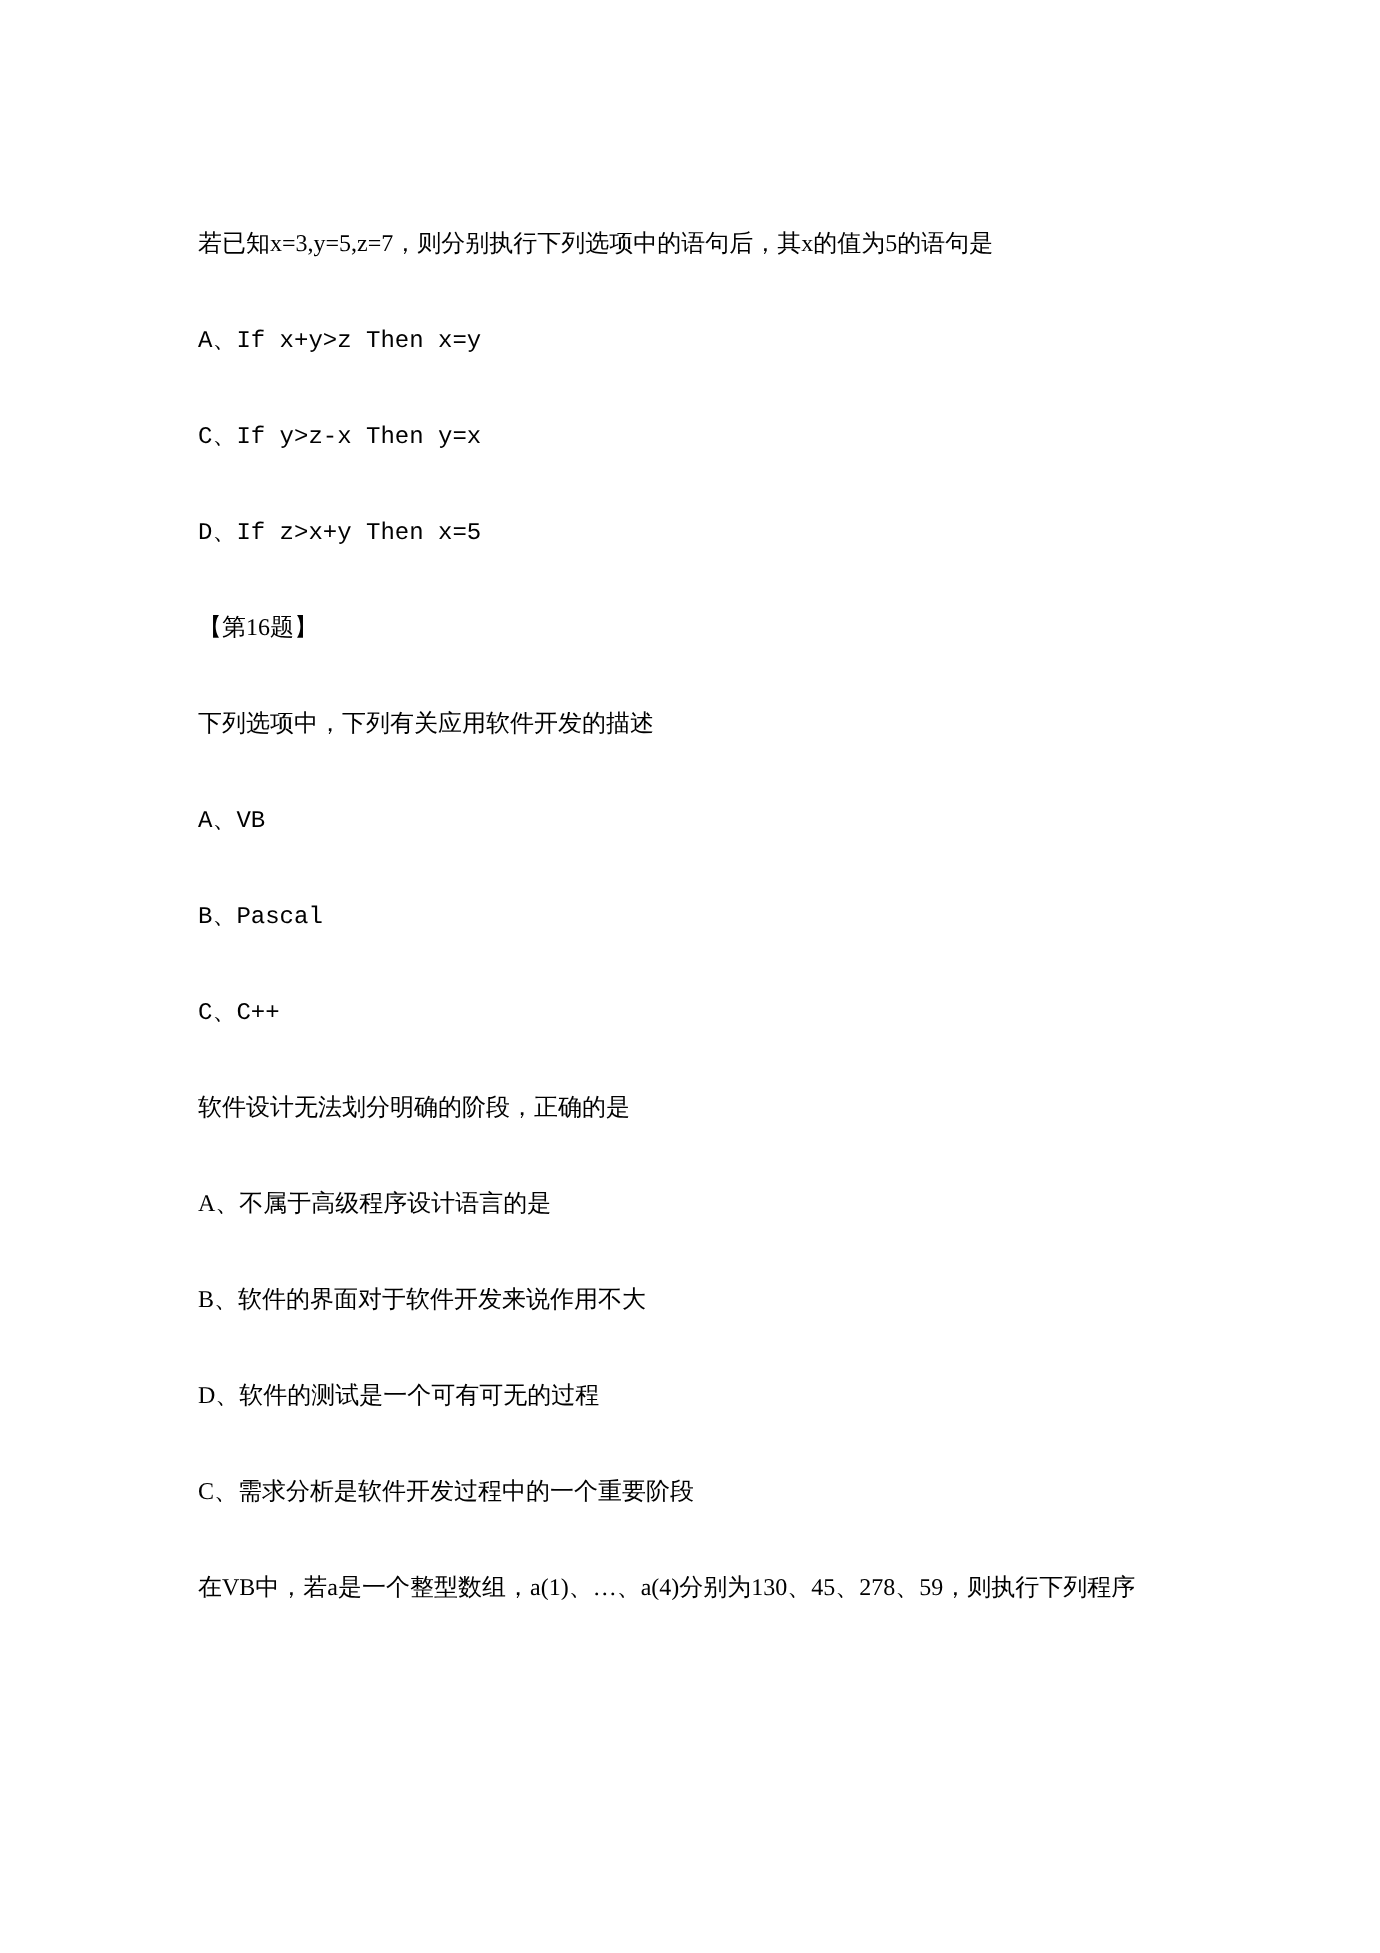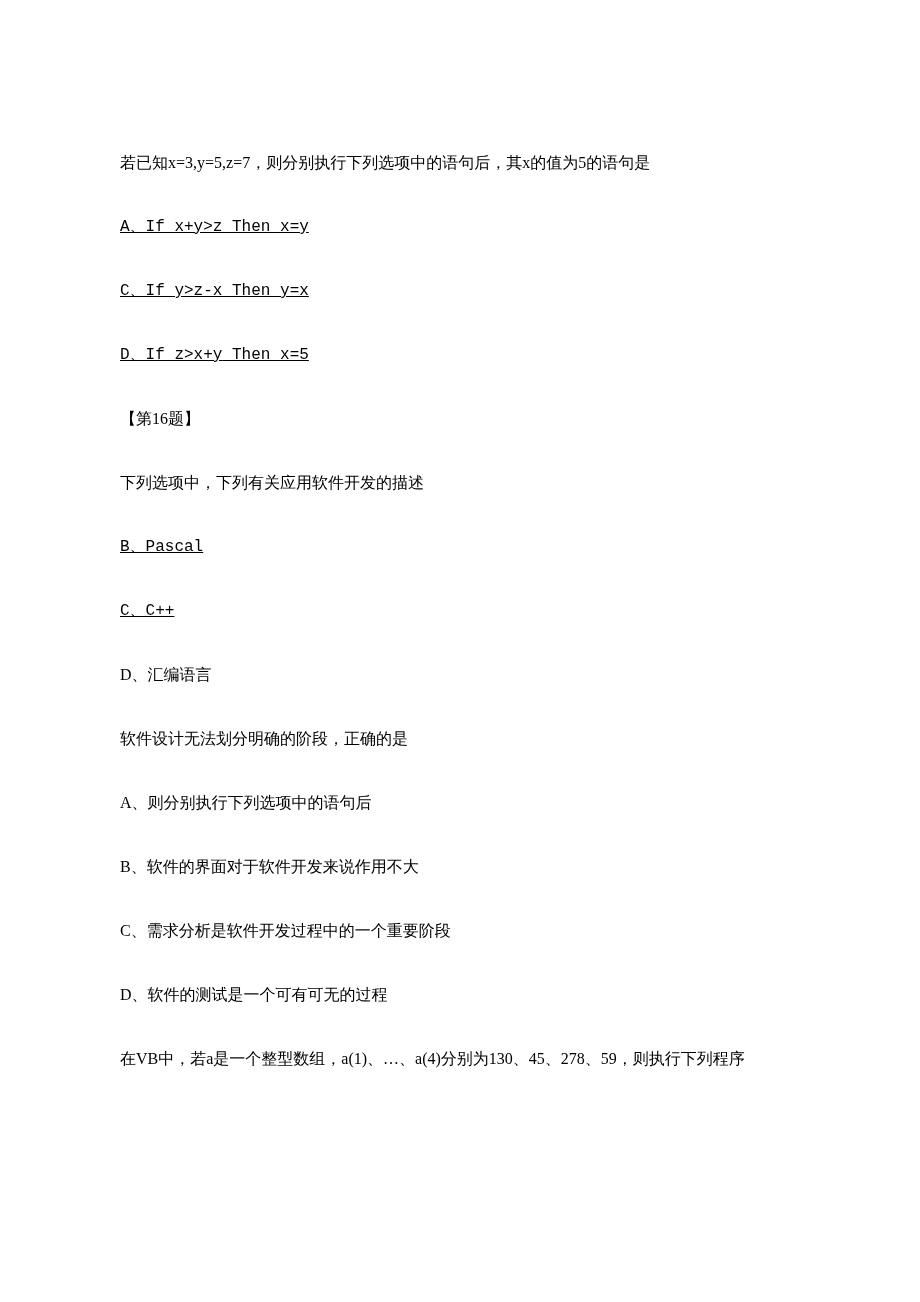--- a/index.html
+++ b/index.html
@@ -13,44 +13,44 @@
   }
   .page {
     width: 920px;
     min-height: 1302px;
     box-sizing: border-box;
     padding: 115px 120px 60px 120px;
     white-space: pre-wrap;
   }
   .mono {
     font-family: "Courier New", "SimSun", monospace;
-    text-decoration: underline;
   }
   .line {
     display: block;
+    margin-left: 12px;
   }
 </style>
 </head>
 <body>
 
 <div class="page">
 <span class="line">若已知x=3,y=5,z=7，则分别执行下列选项中的语句后，其x的值为5的语句是</span>
 <span class="line mono">A、If x+y&gt;z Then x=y</span>
 <span class="line mono">C、If y&gt;z-x Then y=x</span>
 <span class="line mono">D、If z&gt;x+y Then x=5</span>
 <span class="line">【第16题】</span>
 <span class="line">下列选项中，下列有关应用软件开发的描述</span>
+<span class="line mono">A、VB</span>
 <span class="line mono">B、Pascal</span>
 <span class="line mono">C、C++</span>
-<span class="line">D、汇编语言</span>
 <span class="line">软件设计无法划分明确的阶段，正确的是</span>
-<span class="line">A、则分别执行下列选项中的语句后</span>
+<span class="line">A、不属于高级程序设计语言的是</span>
 <span class="line">B、软件的界面对于软件开发来说作用不大</span>
+<span class="line">D、软件的测试是一个可有可无的过程</span>
 <span class="line">C、需求分析是软件开发过程中的一个重要阶段</span>
-<span class="line">D、软件的测试是一个可有可无的过程</span>
 <span class="line">在VB中，若a是一个整型数组，a(1)、…、a(4)分别为130、45、278、59，则执行下列程序</span>
 
 
 
 
 
 
 
 
 

